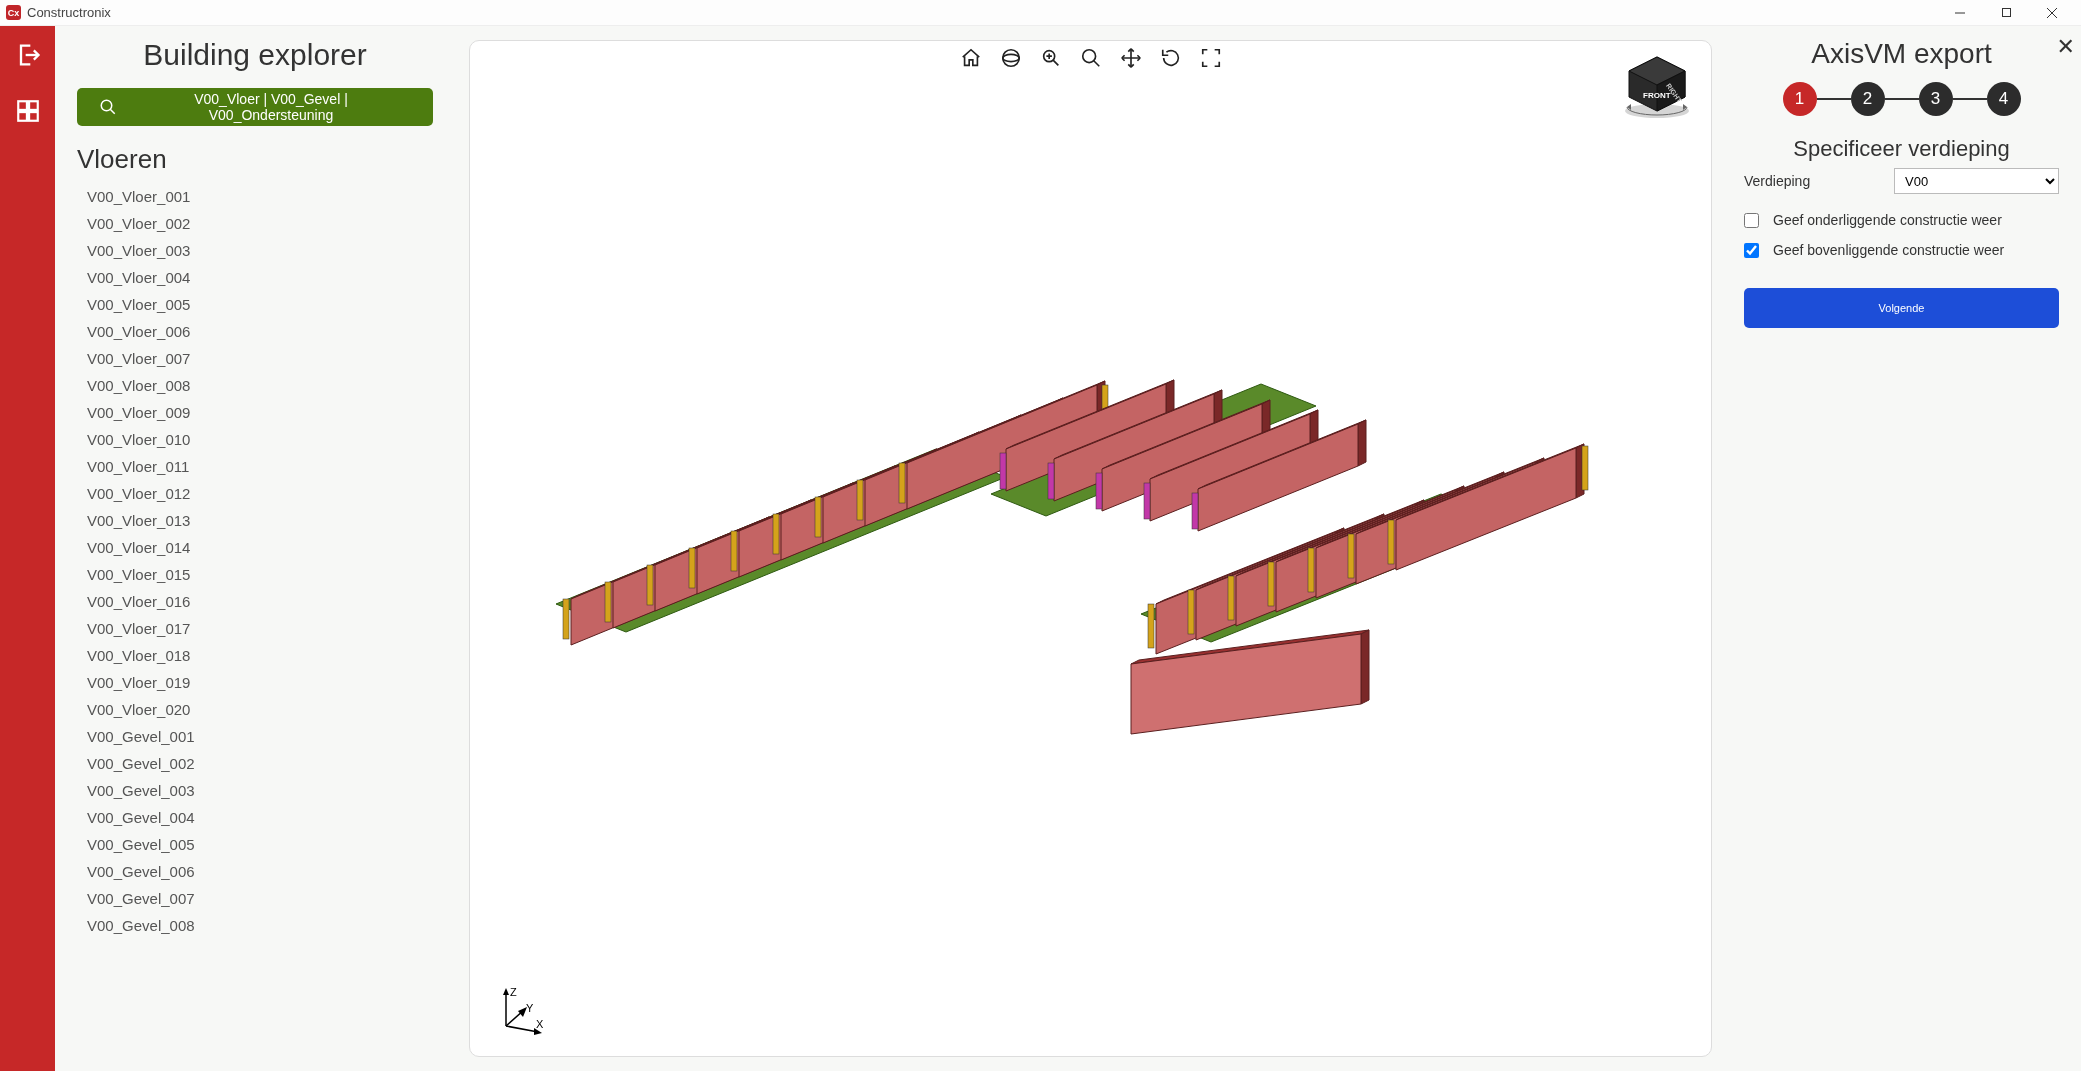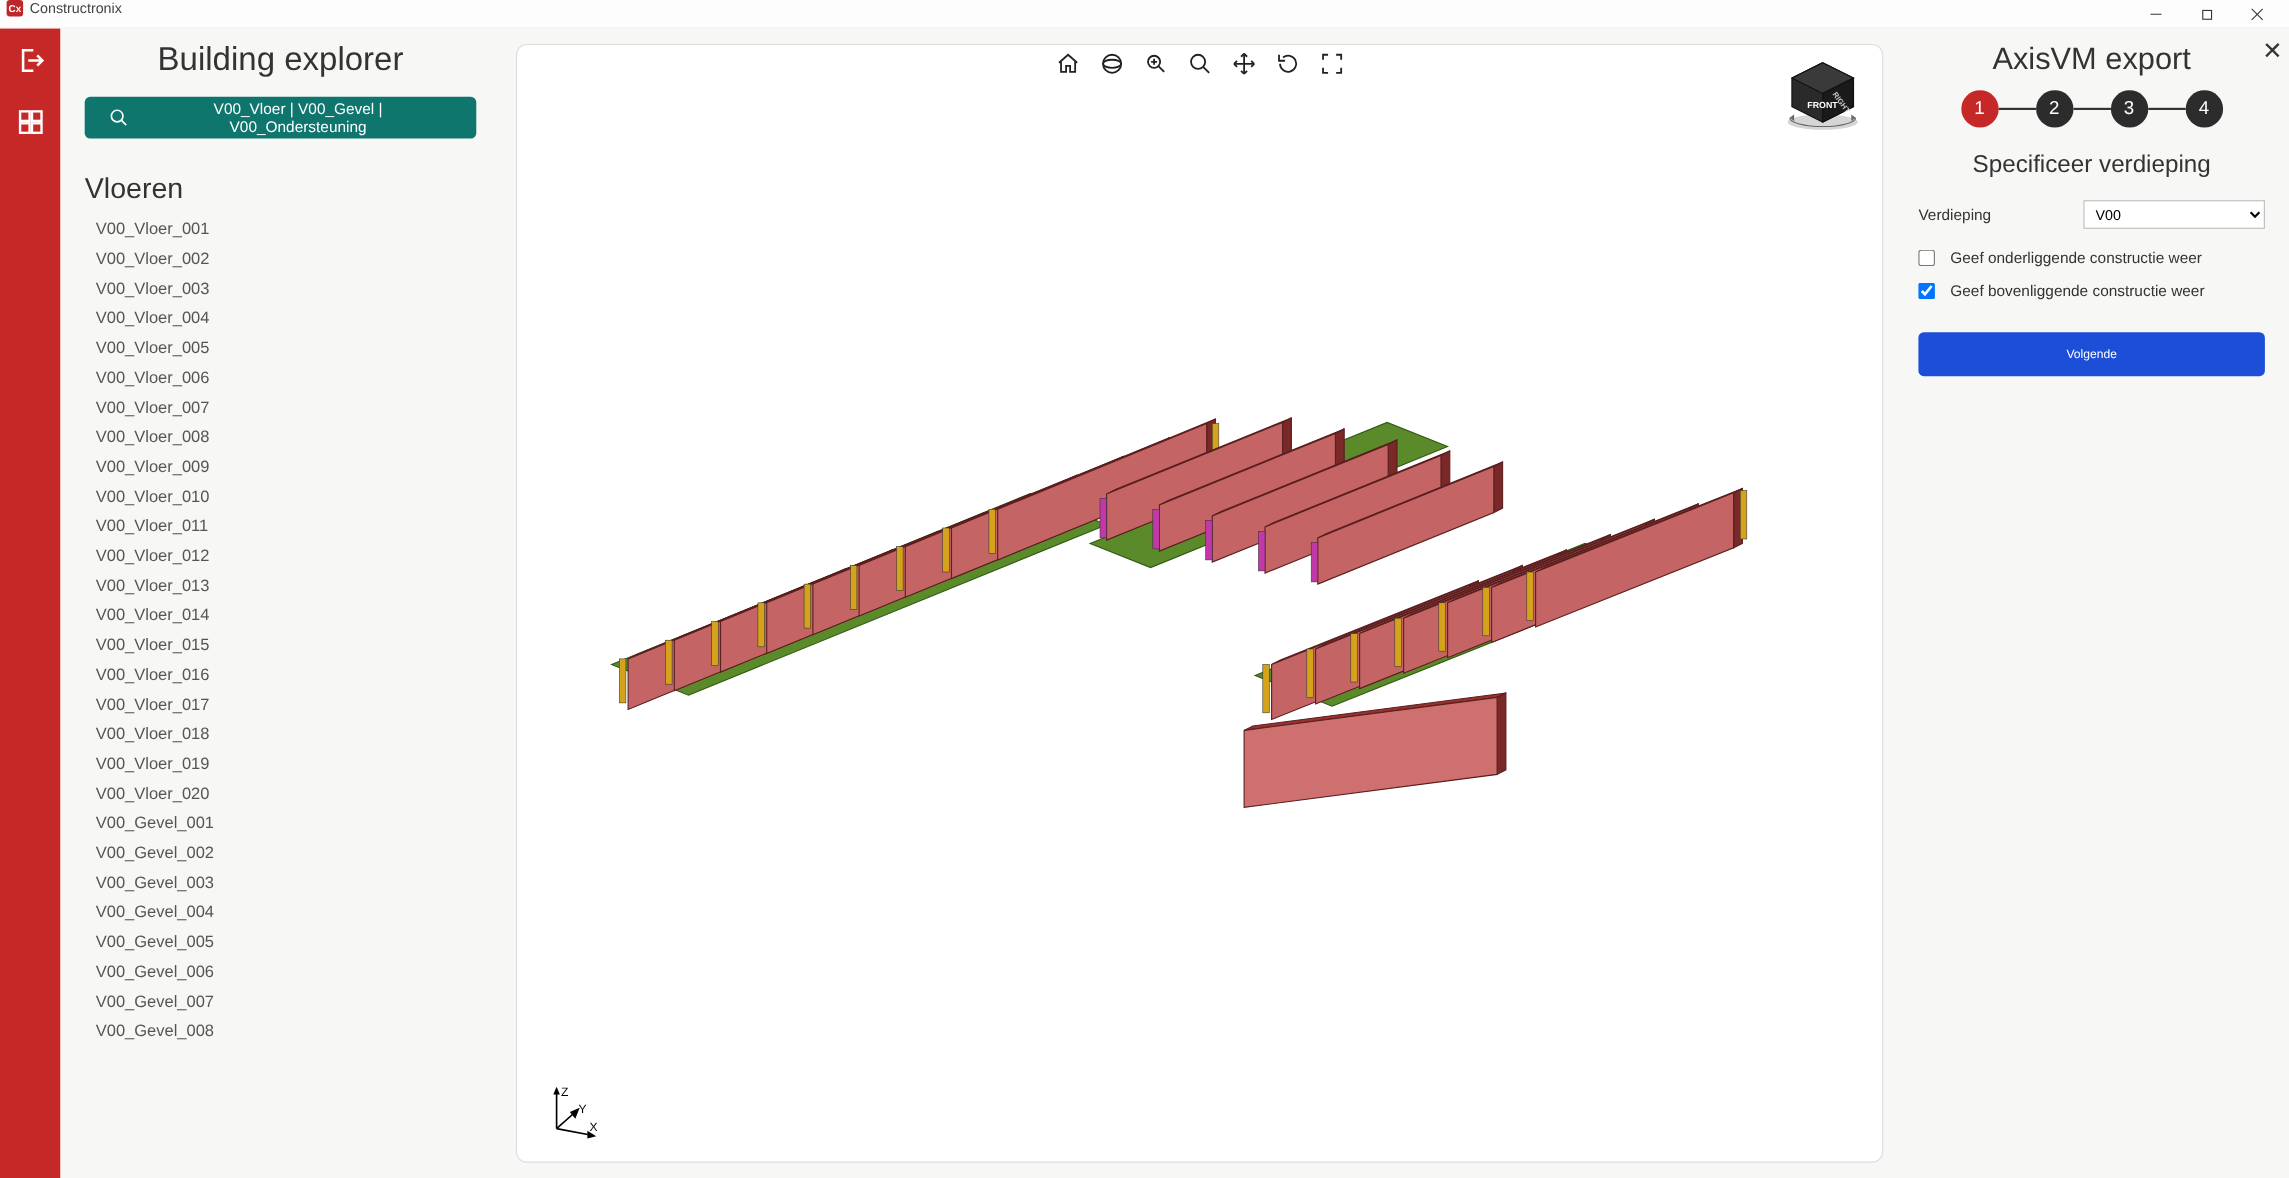--- a/index.html
+++ b/index.html
@@ -10,20 +10,21 @@
     overflow: hidden;
     width: 2081px;
     height: 1071px;
   }
   
   .titlebar {
     height: 26px;
     background: #fdfdfd;
     border-bottom: 1px solid #eee;
     display: flex;
+    align-items: center;
     padding: 0 6px;
     font-size: 13px;
     color: #444;
   }
   .titlebar .app-icon {
     width: 15px; height: 15px;
     background: #c02529;
     border-radius: 3px;
     display: flex; align-items:center; justify-content:center;
     margin-right: 6px;
@@ -68,29 +69,29 @@
     padding: 12px 22px 0 22px;
     overflow-y: auto;
   }
   .explorer h1 {
     font-size: 30px;
     font-weight: 400;
     text-align: center;
     margin-bottom: 16px;
   }
   .search-pill {
-    background: #0f766e;
+    background: #4d7c0f;
     color: #fff;
     border-radius: 5px;
     height: 38px;
     display: flex;
     align-items: center;
     padding: 0 22px;
     font-size: 14px;
-    margin-bottom: 30px;
+    margin-bottom: 18px;
   }
   .search-pill svg { stroke:#fff; fill:none; margin-right:14px; flex-shrink:0;}
   .search-pill .search-text { flex:1; text-align:center; }
   .group-title {
     font-size: 26px;
     font-weight: 400;
     margin-top: 8px;
     margin-bottom: 8px;
   }
   .item-list .item {
@@ -173,21 +174,21 @@
     display:flex;align-items:center;justify-content:center;
     color:#fff; font-size:17px; font-weight:500;
   }
   .step.active { background:#c62828; }
   .step.inactive { background:#2c2c2c; }
   .step-line { width: 34px; height:2px; background:#333; }
   .sub-title {
     text-align:center;
     font-size:22px;
     font-weight:400;
-    margin-bottom:20px;
+    margin-bottom:6px;
   }
   .field-row {
     display:flex; align-items:center;
     margin-bottom:18px;
   }
   .field-row label { font-size:14px; color:#333; flex:1; }
   .field-row select {
     width:165px; height:26px;
     font-size:13px; padding:2px 6px;
     border:1px solid #bbb; background:#fff;

